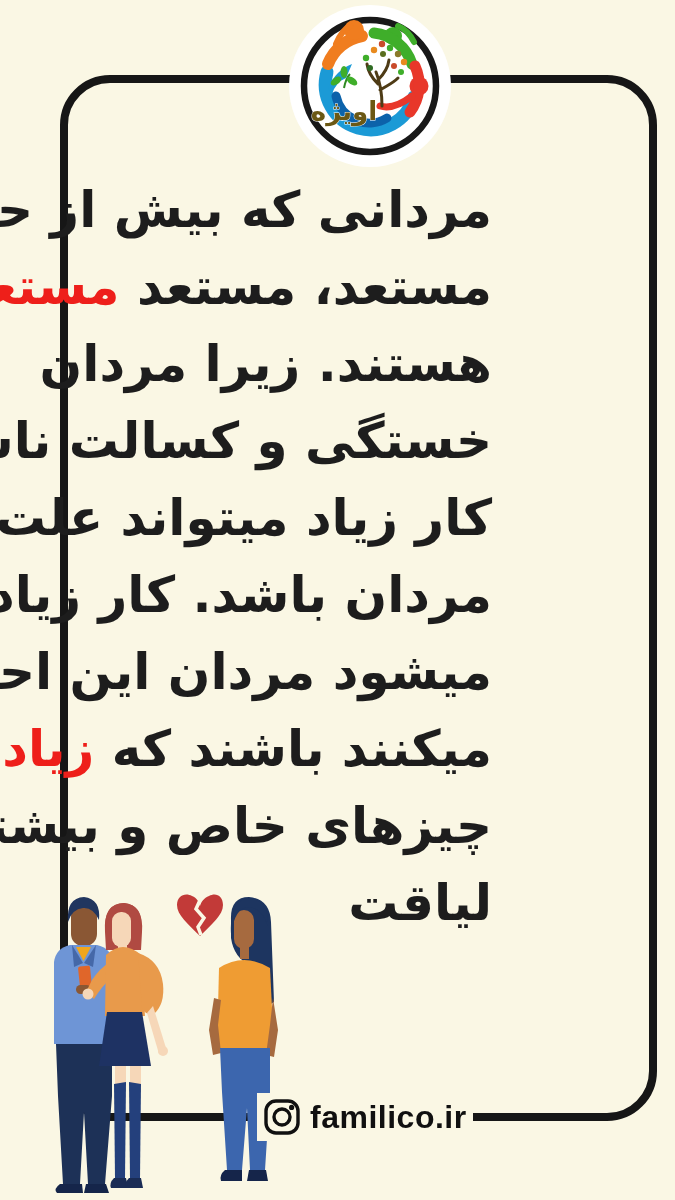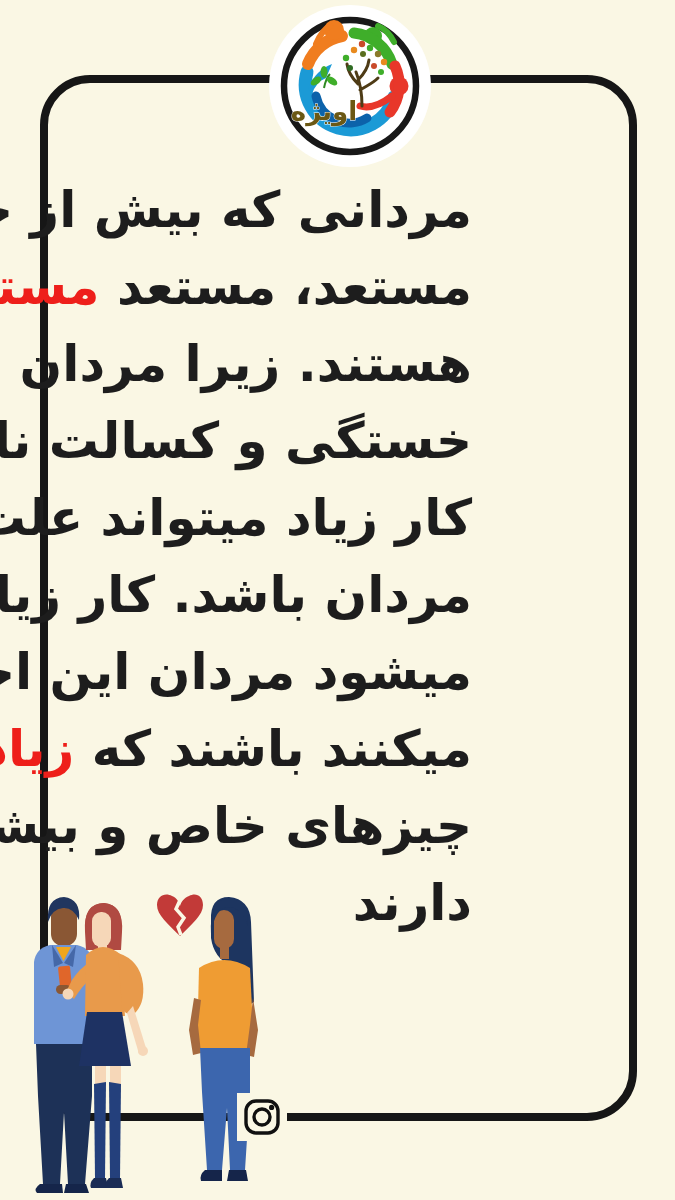--- a/index.html
+++ b/index.html
@@ -1,21 +1,21 @@
 <!DOCTYPE html>
 <html lang="fa"><head>
 <meta charset="utf-8">
 <style>
   html,body{margin:0;padding:0;}
   body{
     width:675px;height:1200px;overflow:hidden;position:relative;
     background:var(--bg,#faf7e4);
     font-family:"DejaVu Sans","Liberation Sans",sans-serif;
   }
-  .canvas{position:absolute;inset:0;width:534px;height:1200px;}
+  .canvas{position:absolute;inset:0;width:534px;height:1200px;margin-left:20px;}
 
   
   .frame{
     position:absolute;left:40px;top:75px;width:581px;height:1030px;
     border:8px solid var(--frame,#161616);border-radius:50px;
     z-index:1;background:transparent;
   }
 
   
   .logo{position:absolute;left:264px;top:2px;width:172px;height:168px;z-index:3;}
@@ -97,21 +97,21 @@
   <div class="quote" dir="rtl">
       <div class="quote-line"><span>مردانی که بیش از حد کار</span></div>
       <div class="quote-line"><span>مستعد، مستعد </span><span class="hl">مستعد</span></div>
       <div class="quote-line"><span>هستند. زیرا مردان</span></div>
       <div class="quote-line"><span>خستگی و کسالت ناشی از</span></div>
       <div class="quote-line"><span>کار زیاد میتواند علت خیانت</span></div>
       <div class="quote-line"><span>مردان باشد. کار زیاد باعث</span></div>
       <div class="quote-line"><span>میشود مردان این احساس را</span></div>
       <div class="quote-line"><span>میکنند باشند که </span><span class="hl">زیاد</span></div>
       <div class="quote-line"><span>چیزهای خاص و بیشتری را</span></div>
-      <div class="quote-line"><span>دارند</span></div>
+      <div class="quote-line"><span>لیاقت</span></div>
     </div>
 
   <svg class="illustration" viewBox="0 0 675 1200" aria-hidden="true">
 
     <g>
       <path d="M180 936 C 168 924 157 915 157 905 C 157 896 165 892 172 896 C 177 898 179 902 180 906 C 181 902 184 898 189 896 C 196 892 203 896 203 905 C 203 915 192 924 180 936 Z" fill="#c23a38"></path>
       <path d="M181 898 L176 909 L184 918 L178 927 L181 935" stroke="#faf7e4" stroke-width="3.5" fill="none"></path>
     </g>
 
     <g>
@@ -162,15 +162,16 @@
       <path d="M229 1170 H246 L248 1181 H227 Z" fill="#15254a"></path>
     </g>
   </svg>
 
   <div class="handle">
     <svg width="38" height="38" viewBox="0 0 38 38" aria-hidden="true">
       <rect x="3" y="3" width="32" height="32" rx="10" fill="none" stroke="#101010" stroke-width="3.4"></rect>
       <circle cx="19" cy="19" r="8" fill="none" stroke="#101010" stroke-width="3.4"></circle>
       <circle cx="28.6" cy="9.4" r="2.6" fill="#101010"></circle>
     </svg>
+    <span class="handle-text">familico.ir</span>
   </div>
 
 </div>
 
 </body></html>

